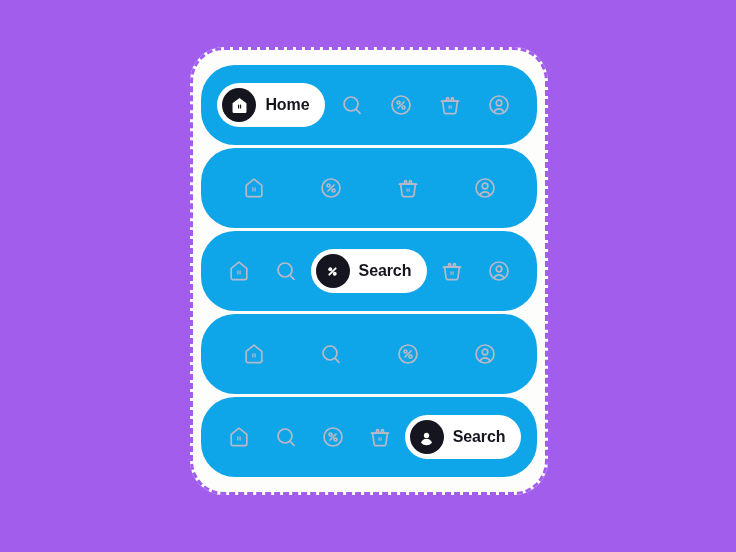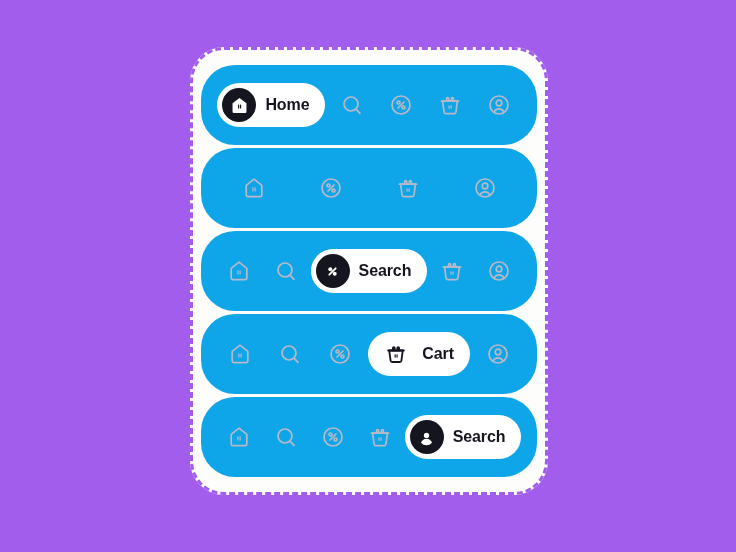--- a/index.html
+++ b/index.html
@@ -311,33 +311,20 @@
         <div class="nav-item inactive">
           <span class="icon inactive-icon">
             <svg width="24" height="24" viewBox="0 0 24 24" stroke-width="1.7" stroke-linecap="round">
               <circle cx="12" cy="12" r="9"></circle>
               <line x1="15" y1="9" x2="9" y2="15"></line>
               <circle cx="9.5" cy="9.5" r="1.5"></circle>
               <circle cx="14.5" cy="14.5" r="1.5"></circle>
             </svg>
           </span>
         </div>
-        <div class="nav-item active">
-          <span class="icon-plain">
-            <svg width="22" height="22" viewBox="0 0 24 24" stroke-width="2" stroke-linecap="round" stroke-linejoin="round">
-              <path d="M4.6 8.2h14.8l-1.5 11a1.8 1.8 0 0 1-1.8 1.5H7.9a1.8 1.8 0 0 1-1.8-1.5z"></path>
-              <line x1="3.4" y1="8.2" x2="20.6" y2="8.2"></line>
-              <path d="M8.6 8.1V5.6a1 1 0 0 1 1-1h0a1 1 0 0 1 1 1v2.5"></path>
-              <path d="M13.4 8.1V5.6a1 1 0 0 1 1-1h0a1 1 0 0 1 1 1v2.5"></path>
-              <rect class="solid" x="10.4" y="12.2" width="1.3" height="3.8" rx="0.65"></rect>
-              <rect class="solid" x="12.5" y="12.2" width="1.3" height="3.8" rx="0.65"></rect>
-            </svg>
-          </span>
-          <span class="nav-label">Cart</span>
-        </div>
         <div class="nav-item inactive">
           <span class="icon inactive-icon">
             <svg width="24" height="24" viewBox="0 0 24 24" stroke-width="1.7" stroke-linecap="round">
               <circle cx="12" cy="12" r="9"></circle>
               <circle cx="12" cy="10" r="2.8"></circle>
               <path d="M6.9 19.2a5.6 5.6 0 0 1 10.2 0"></path>
             </svg>
           </span>
         </div>
       </div>

